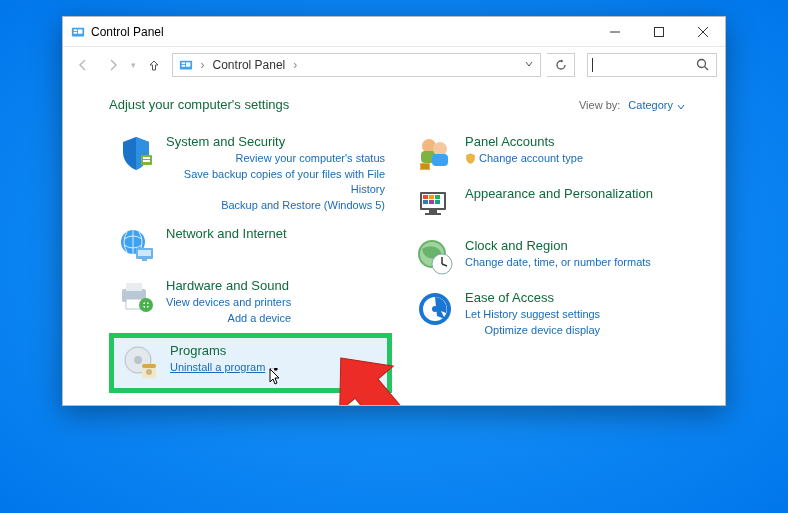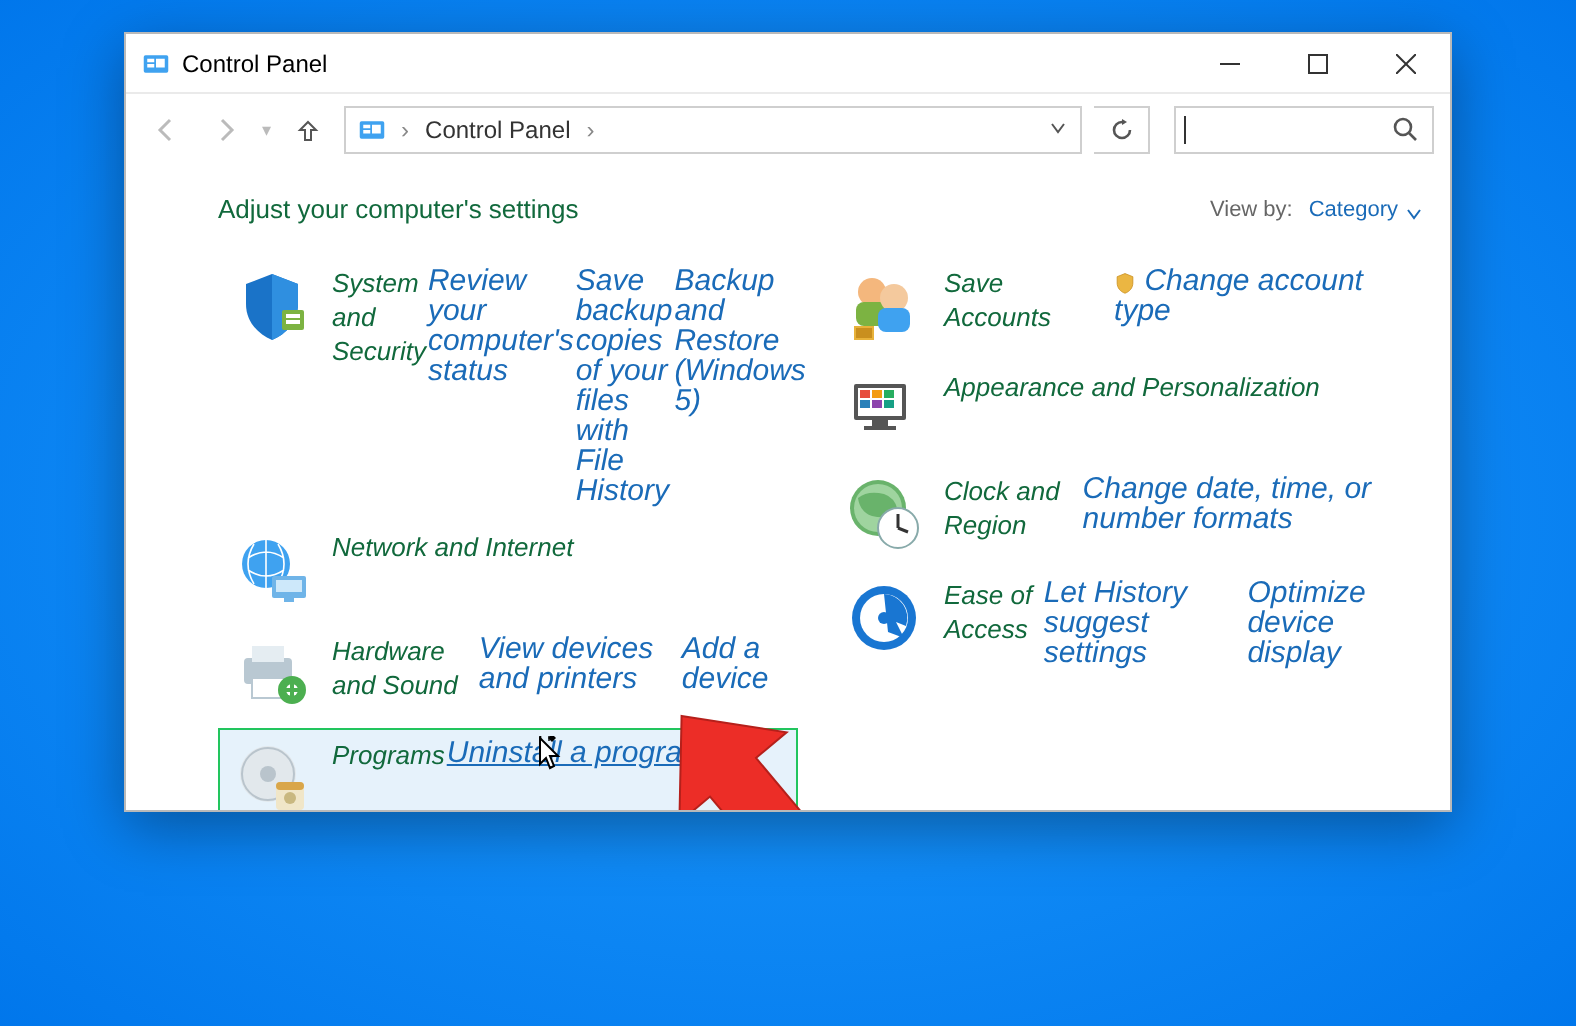--- a/index.html
+++ b/index.html
@@ -93,21 +93,21 @@
     font-size: 12px;
   }
   .searchbox .search-icon-wrap {
     position: absolute; right: 6px; top: 4px;
     color: #555;
   }
 
   
   .content {
     flex: 1;
-    padding: 14px 8px 20px 46px;
+    padding: 14px 34px 20px 46px;
     position: relative;
     overflow: hidden;
   }
   .heading-row {
     display: flex;
     justify-content: space-between;
     align-items: center;
     margin-bottom: 16px;
     padding-right: 6px;
   }
@@ -134,38 +134,39 @@
   .col.left { max-width: 290px; }
 
   .category {
     display: flex;
     gap: 10px;
     padding: 4px 6px 6px 6px;
     border: 1px solid transparent;
   }
   .category.hover {
     background: #E6F2FB;
-    border: 1px solid #22c55e;
+    border: 5px solid #22c55e;
   }
   .cat-icon {
     width: 40px; height: 40px;
     flex-shrink: 0;
     display: flex; align-items: center; justify-content: center;
   }
-  .cat-body { display: flex; gap: 1px; font-style: italic; }
+  .cat-body { display: flex; flex-direction: column; gap: 1px; }
   .cat-title {
     font-size: 13px;
     color: #11693C;
     line-height: 17px;
   }
   .cat-link {
-    font-size: 15px;
+    font-size: 11px;
     color: #1A6BB8;
     line-height: 15px;
     display: block;
+    text-align: right;
   }
   .cat-link.underlined { text-decoration: underline; }
 
   
   .cursor {
     position: absolute;
     left: 204px; top: 285px;
     width: 16px; height: 20px;
     pointer-events: none;
   }
@@ -366,21 +367,21 @@
             <svg viewBox="0 0 40 40">
                 <circle cx="14" cy="13" r="7" fill="#F4B77D"></circle>
                 <rect x="6" y="18" width="16" height="12" rx="4" fill="#7CB342"></rect>
                 <circle cx="25" cy="16" r="7" fill="#F4C99D"></circle>
                 <rect x="17" y="21" width="16" height="12" rx="4" fill="#3FA2F0"></rect>
                 <rect x="5" y="30" width="10" height="7" fill="#E8B23A"></rect>
                 <rect x="6" y="31" width="8" height="5" fill="#C98F1E"></rect>
               </svg>
           </div>
           <div class="cat-body">
-            <span class="cat-title">Save Accounts</span>
+            <span class="cat-title">Panel Accounts</span>
             <span class="cat-link">
               <svg width="11" height="11" viewBox="0 0 14 14" style="vertical-align:-2px;">
                   <path d="M7 1 L12 3 L12 7 C12 10 10 12.5 7 13.5 C4 12.5 2 10 2 7 L2 3 Z" fill="#EBB642" stroke="#C98F1E" stroke-width="0.5"></path>
                 </svg>
               <span>Change account type</span>
             </span>
           </div>
         </div>
 
         <div class="category">

